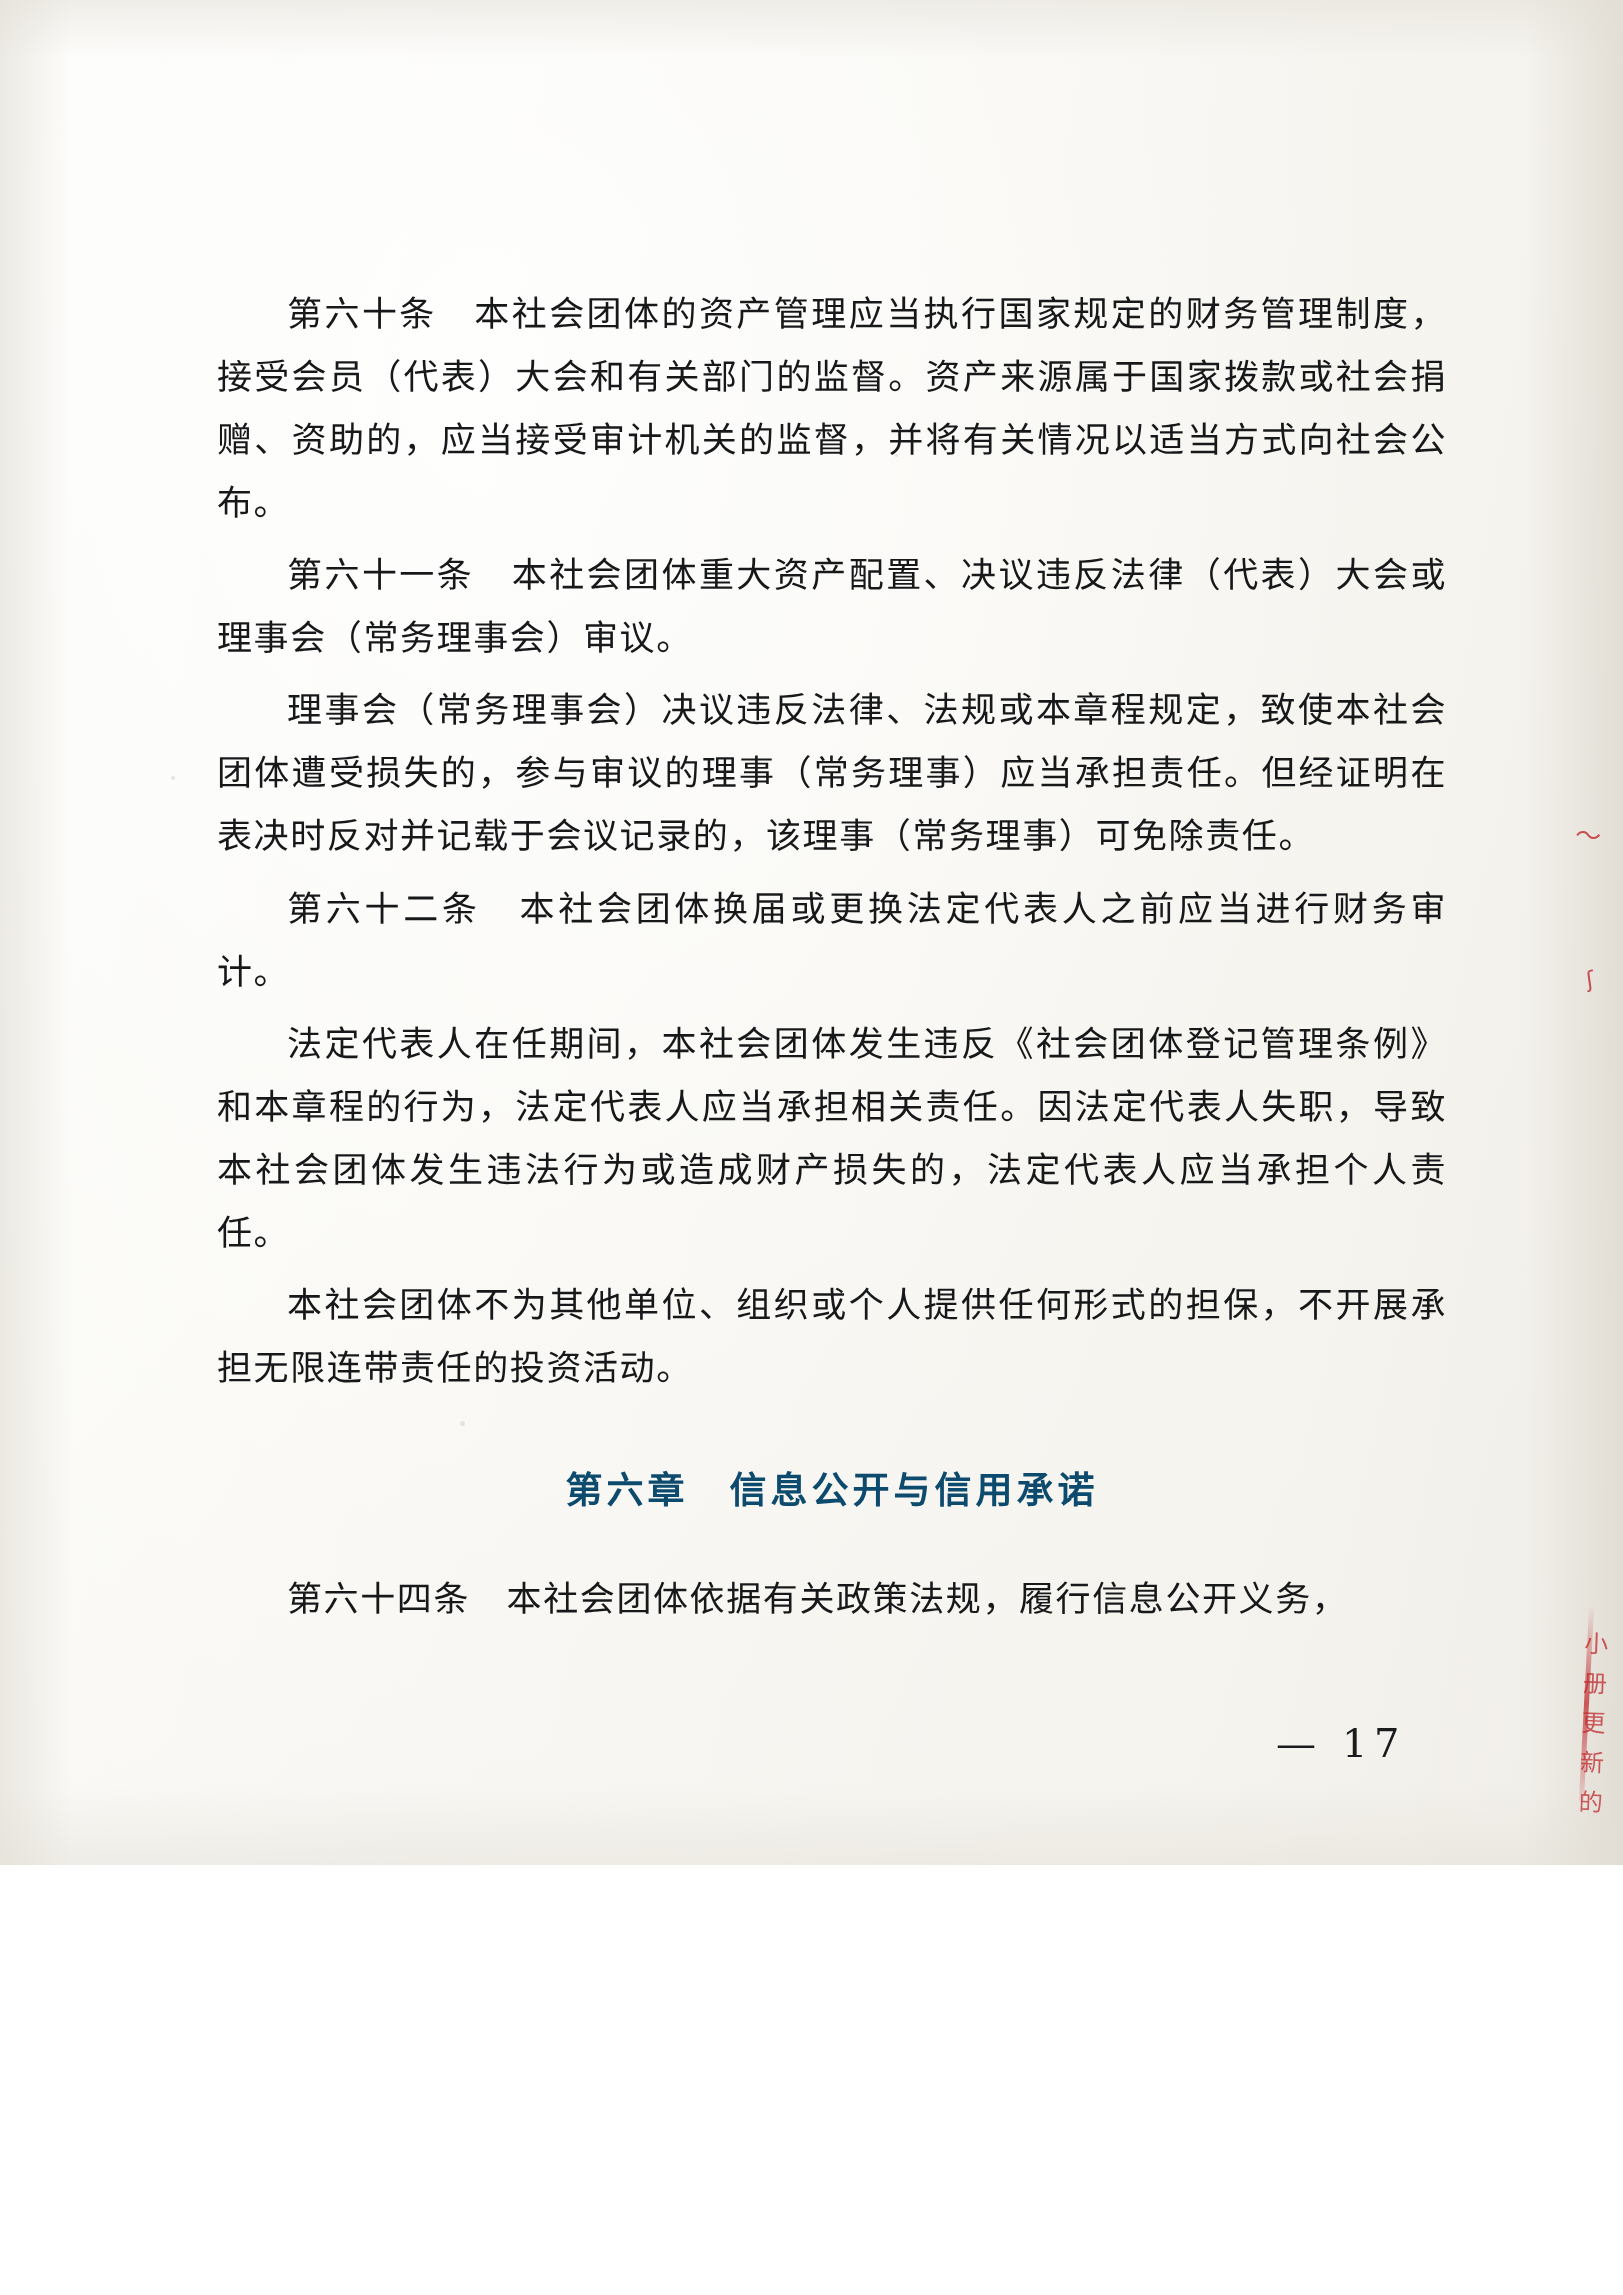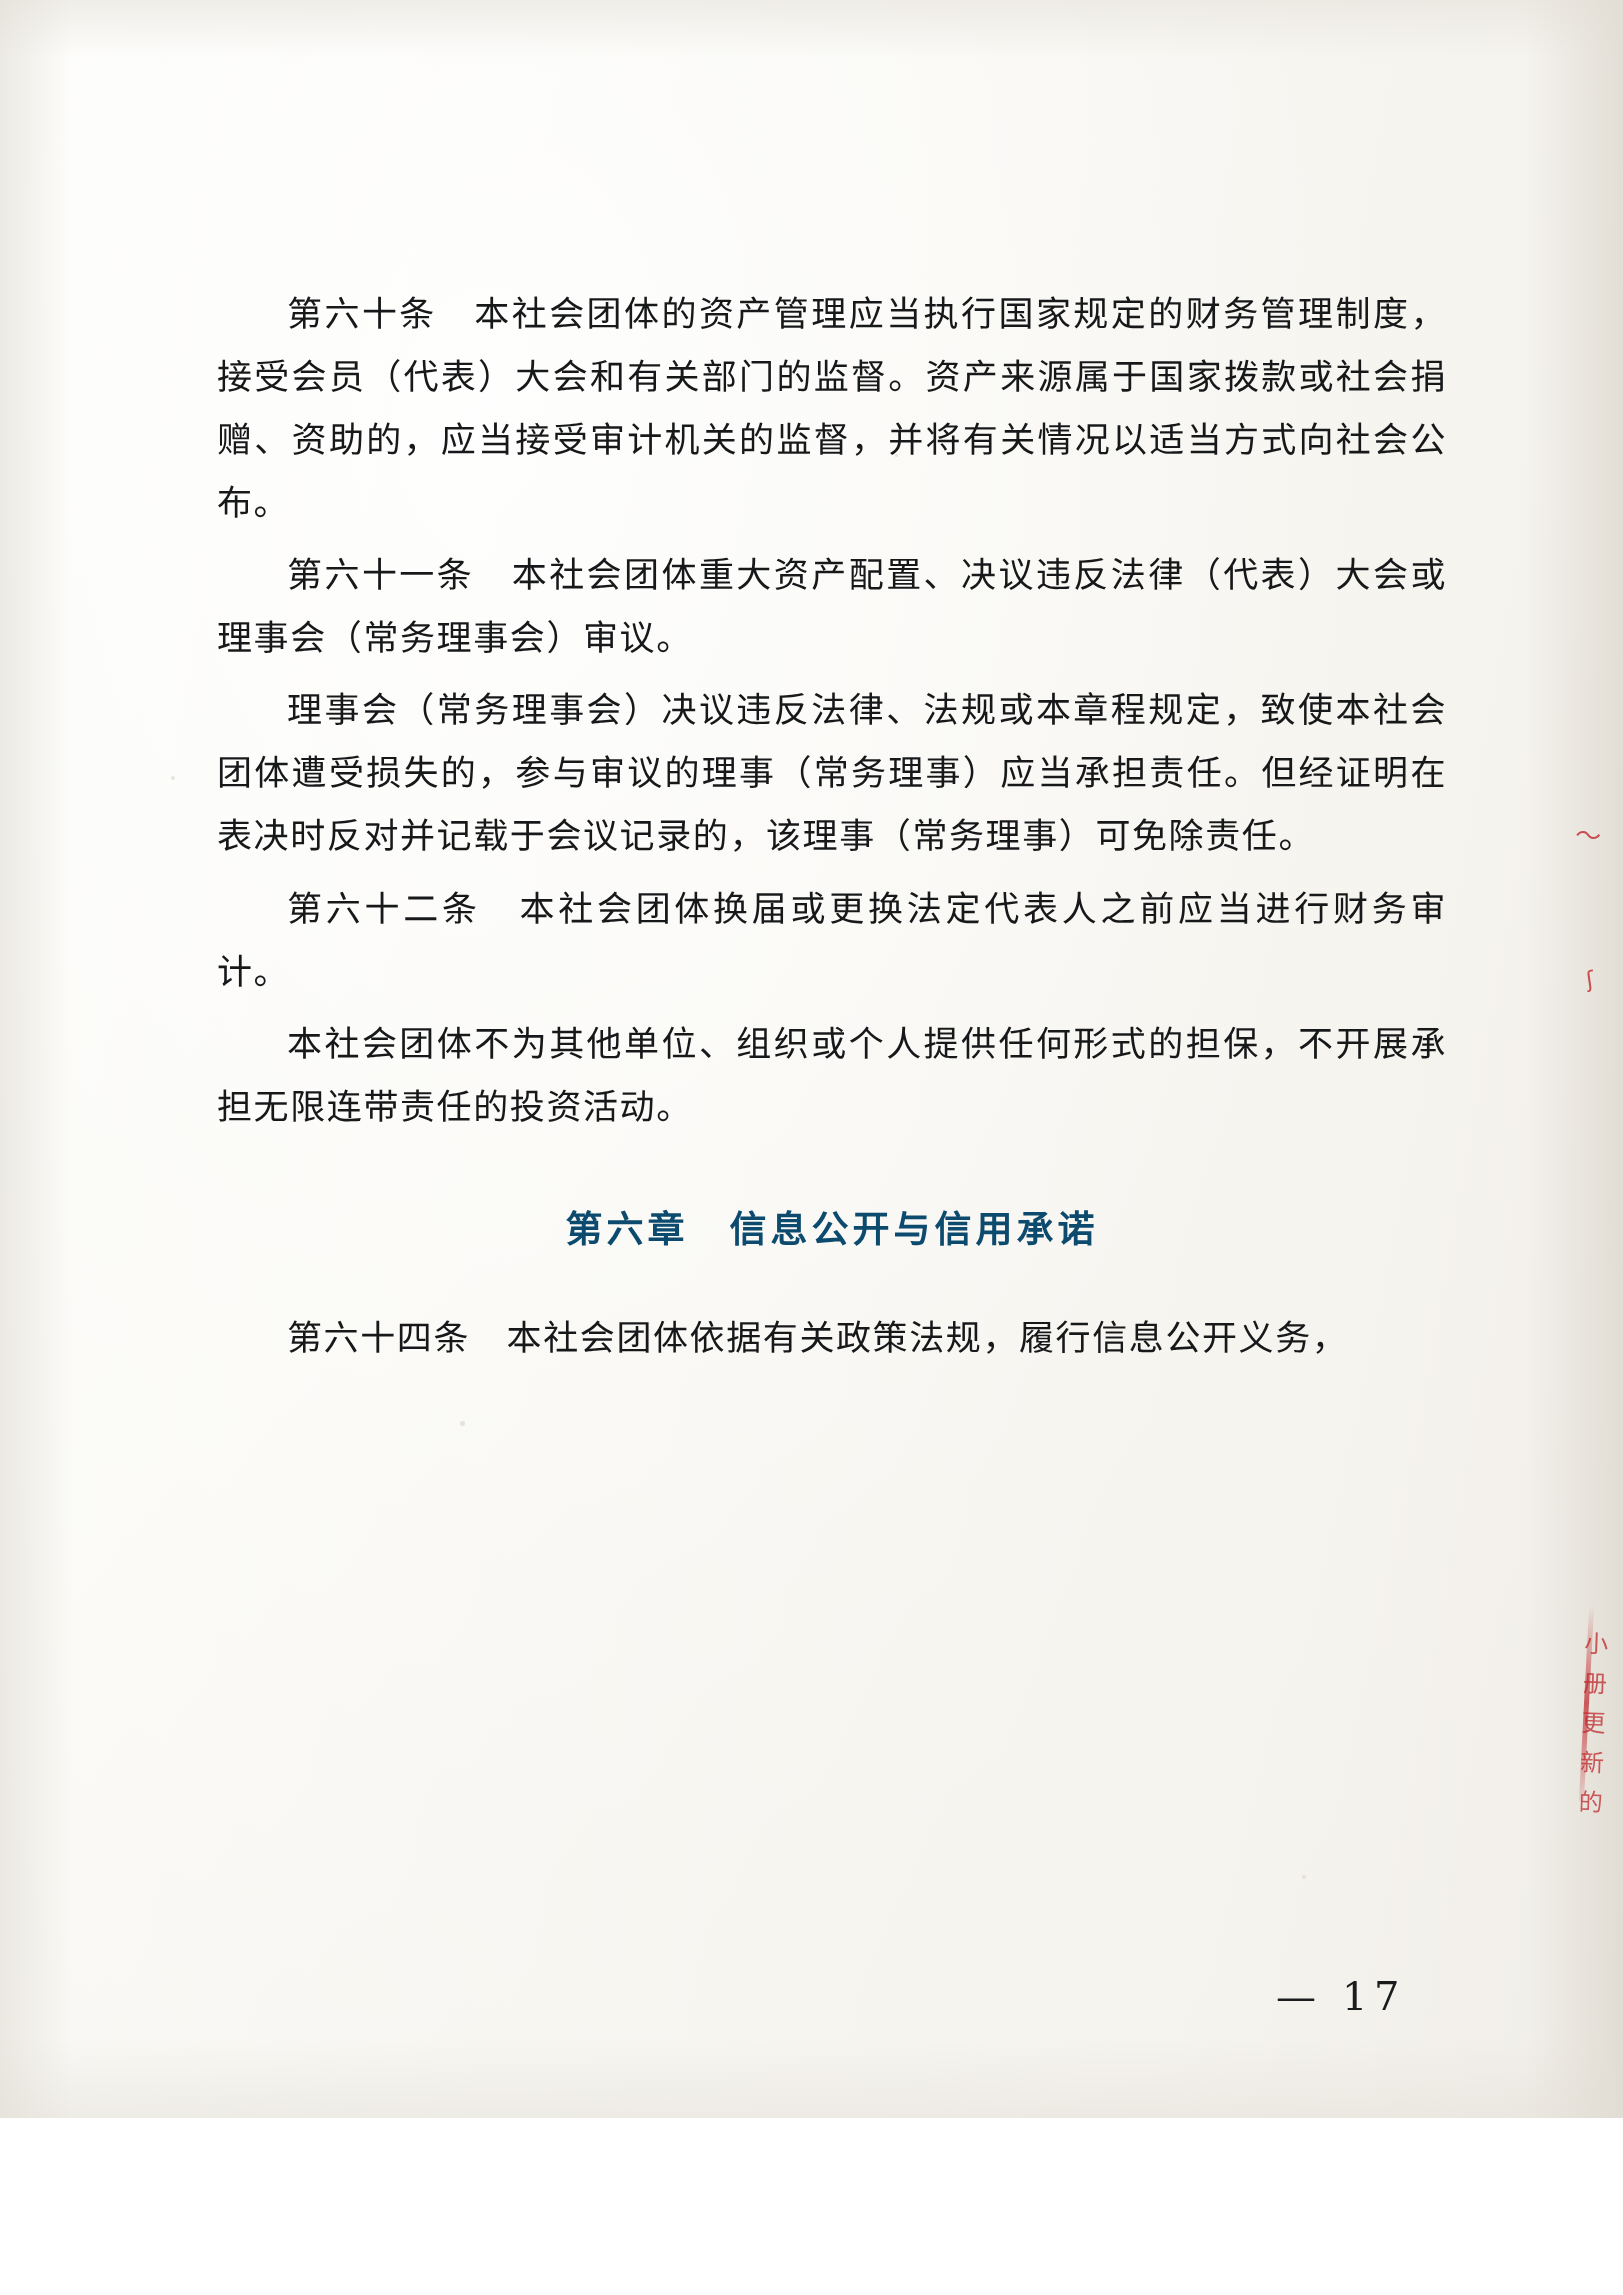--- a/index.html
+++ b/index.html
@@ -8,21 +8,21 @@
     padding: 0;
     background: #ffffff;
   }
   body {
     font-family: "DejaVu Serif", "Liberation Serif", serif;
   }
 
   .page {
     position: relative;
     width: 1623px;
-    height: 2118px;
+    height: 1865px;
     margin: 0 auto;
     background: #fbfaf7;
     overflow: hidden;
   }
 
   
   .paper-texture {
     position: absolute;
     inset: 0;
     background:
@@ -166,20 +166,21 @@
   <div class="speck" style="left:895px; top:454px; width:3.3px; height:3.3px;"></div>
   <div class="speck" style="left:460px; top:1421px; width:4.6px; height:4.6px;"></div>
   <div class="speck" style="left:1302px; top:1875px; width:4px; height:4px;"></div>
 
   <div class="content">
 
     <p class="para indent">第六十条　本社会团体的资产管理应当执行国家规定的财务管理制度，接受会员（代表）大会和有关部门的监督。资产来源属于国家拨款或社会捐赠、资助的，应当接受审计机关的监督，并将有关情况以适当方式向社会公布。</p>
     <p class="para indent">第六十一条　本社会团体重大资产配置、决议违反法律（代表）大会或理事会（常务理事会）审议。</p>
     <p class="para indent">理事会（常务理事会）决议违反法律、法规或本章程规定，致使本社会团体遭受损失的，参与审议的理事（常务理事）应当承担责任。但经证明在表决时反对并记载于会议记录的，该理事（常务理事）可免除责任。</p>
     <p class="para indent">第六十二条　本社会团体换届或更换法定代表人之前应当进行财务审计。</p>
+    <p class="para indent">法定代表人在任期间，本社会团体发生违反《社会团体登记管理条例》和本章程的行为，法定代表人应当承担相关责任。因法定代表人失职，导致本社会团体发生违法行为或造成财产损失的，法定代表人应当承担个人责任。</p>
     <p class="para indent">本社会团体不为其他单位、组织或个人提供任何形式的担保，不开展承担无限连带责任的投资活动。</p>
 
     <h2 class="chapter-heading">第六章　信息公开与信用承诺</h2>
 
     <p class="para indent">第六十四条　本社会团体依据有关政策法规，履行信息公开义务，</p>
 
   </div>
 
   <div class="margin-mark mark-squiggle-1">～</div>
   <div class="margin-mark mark-squiggle-2">ʃ</div>

